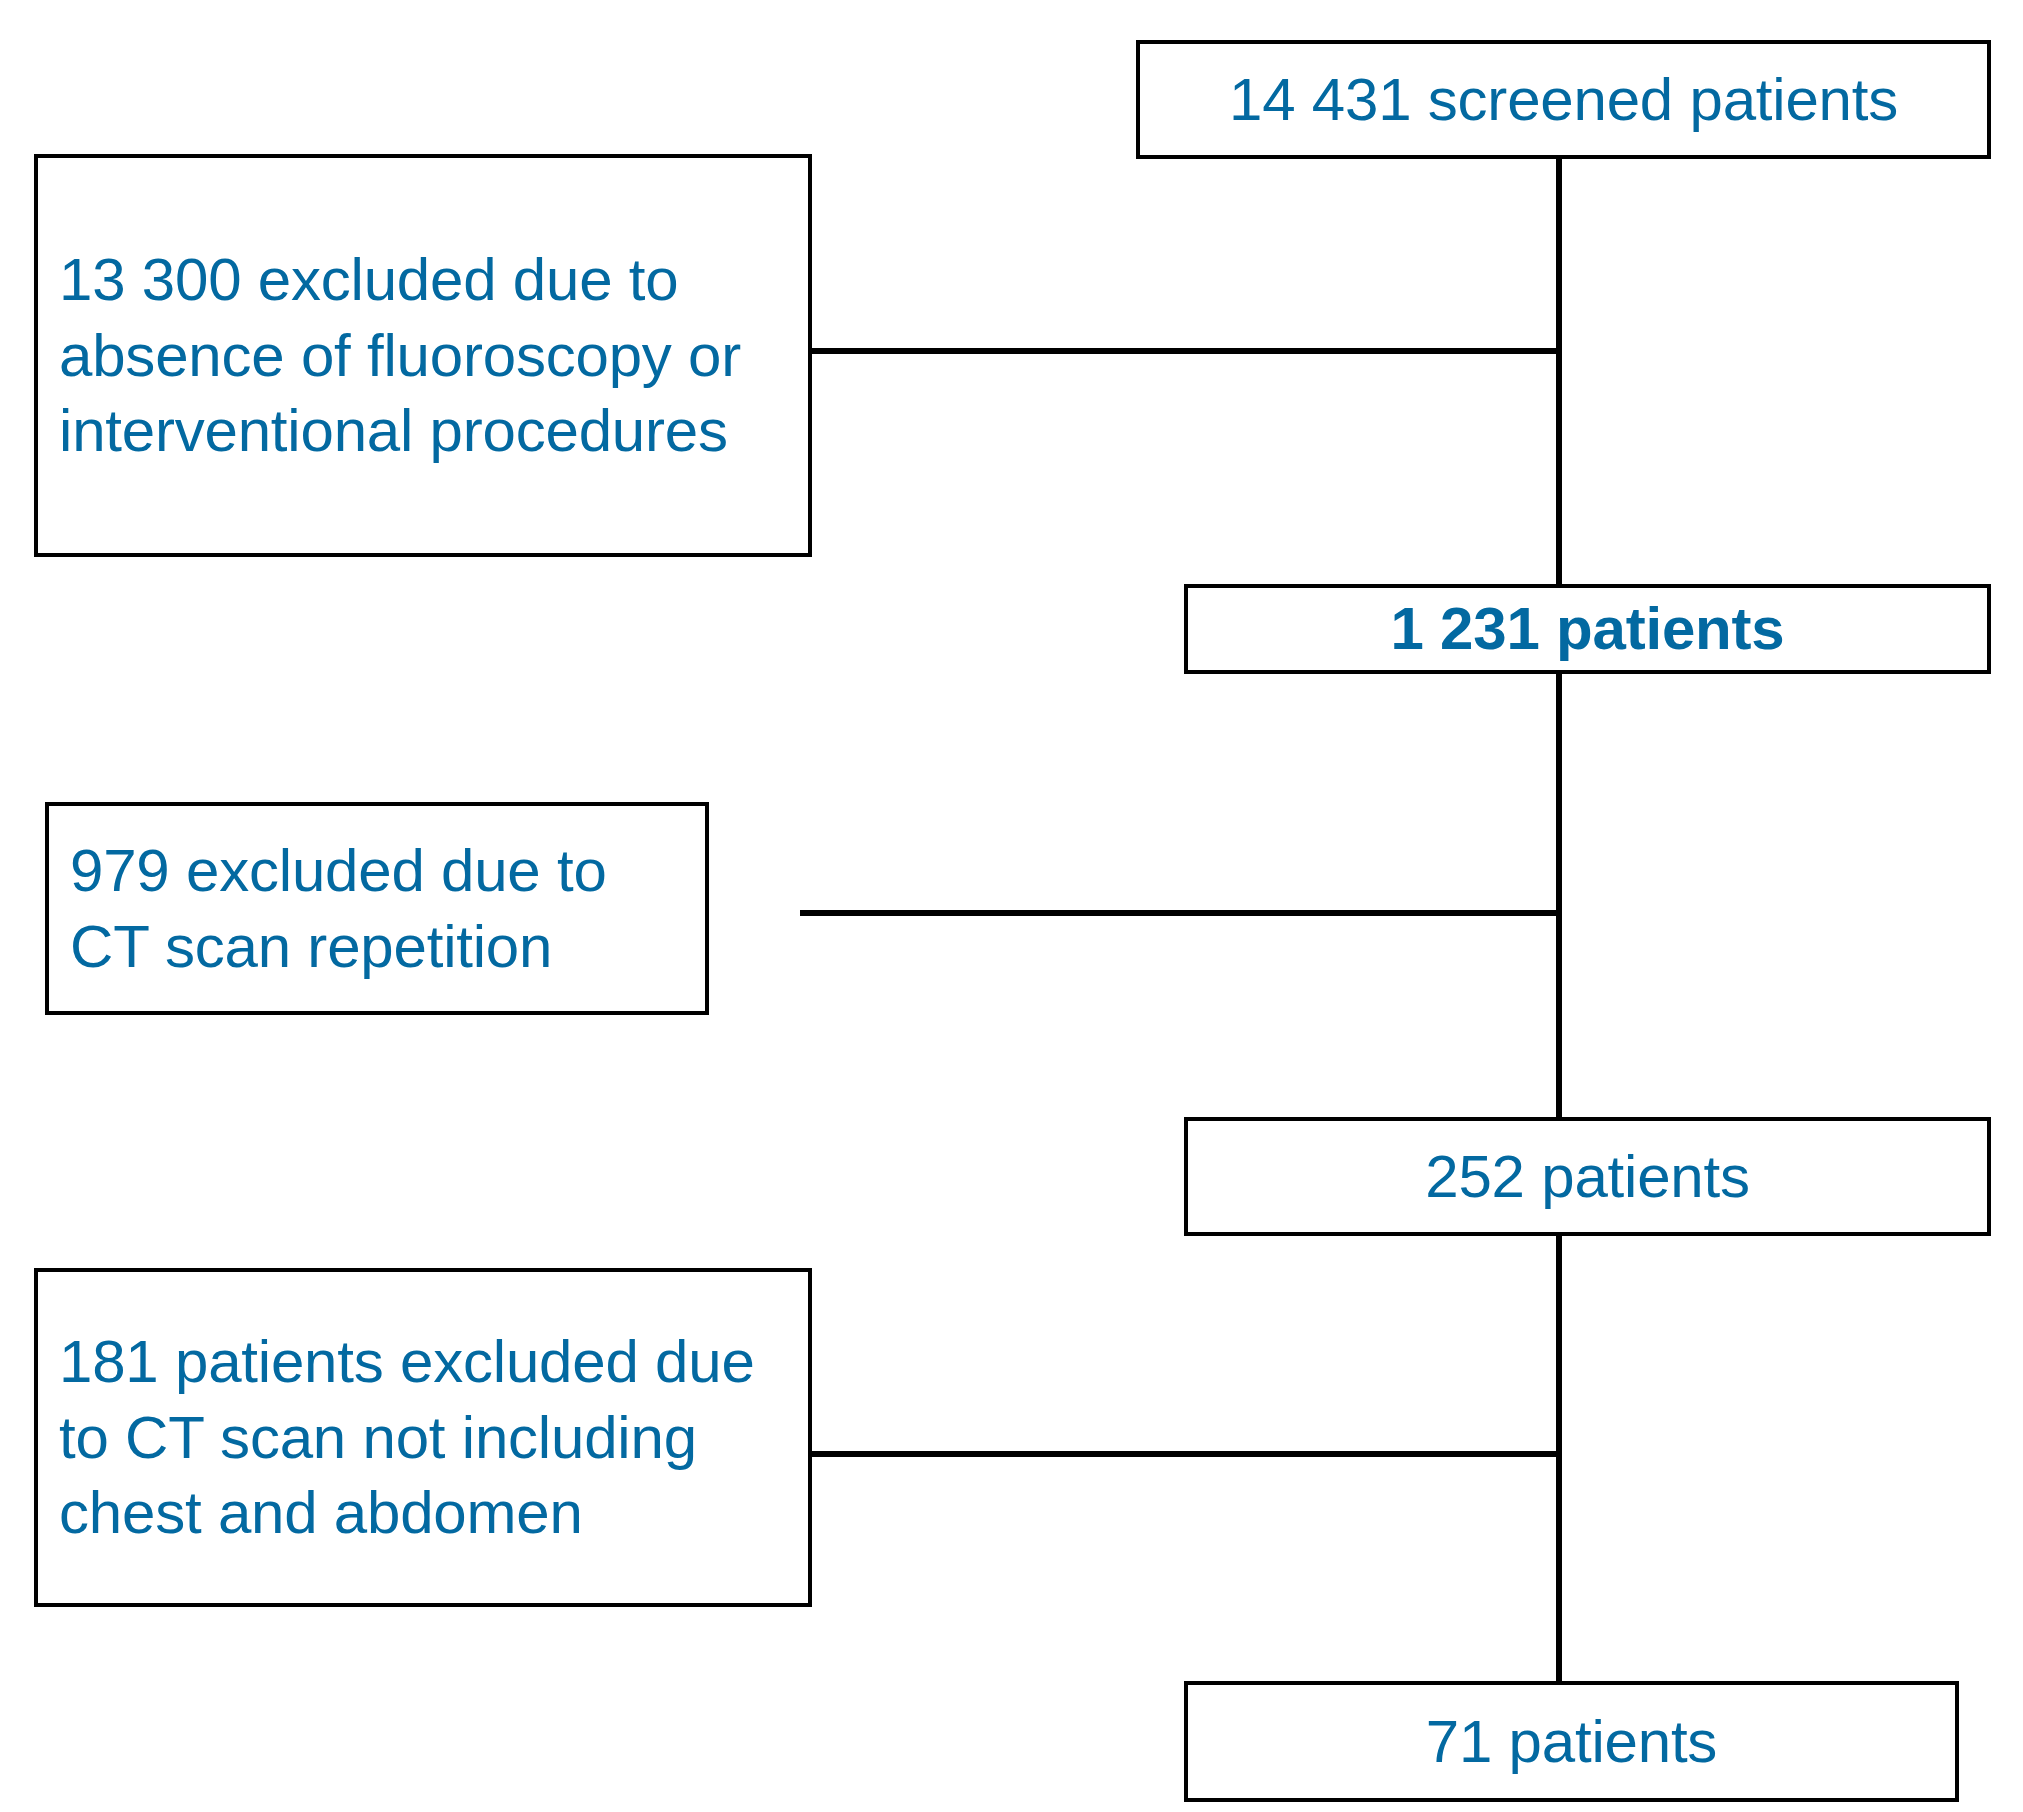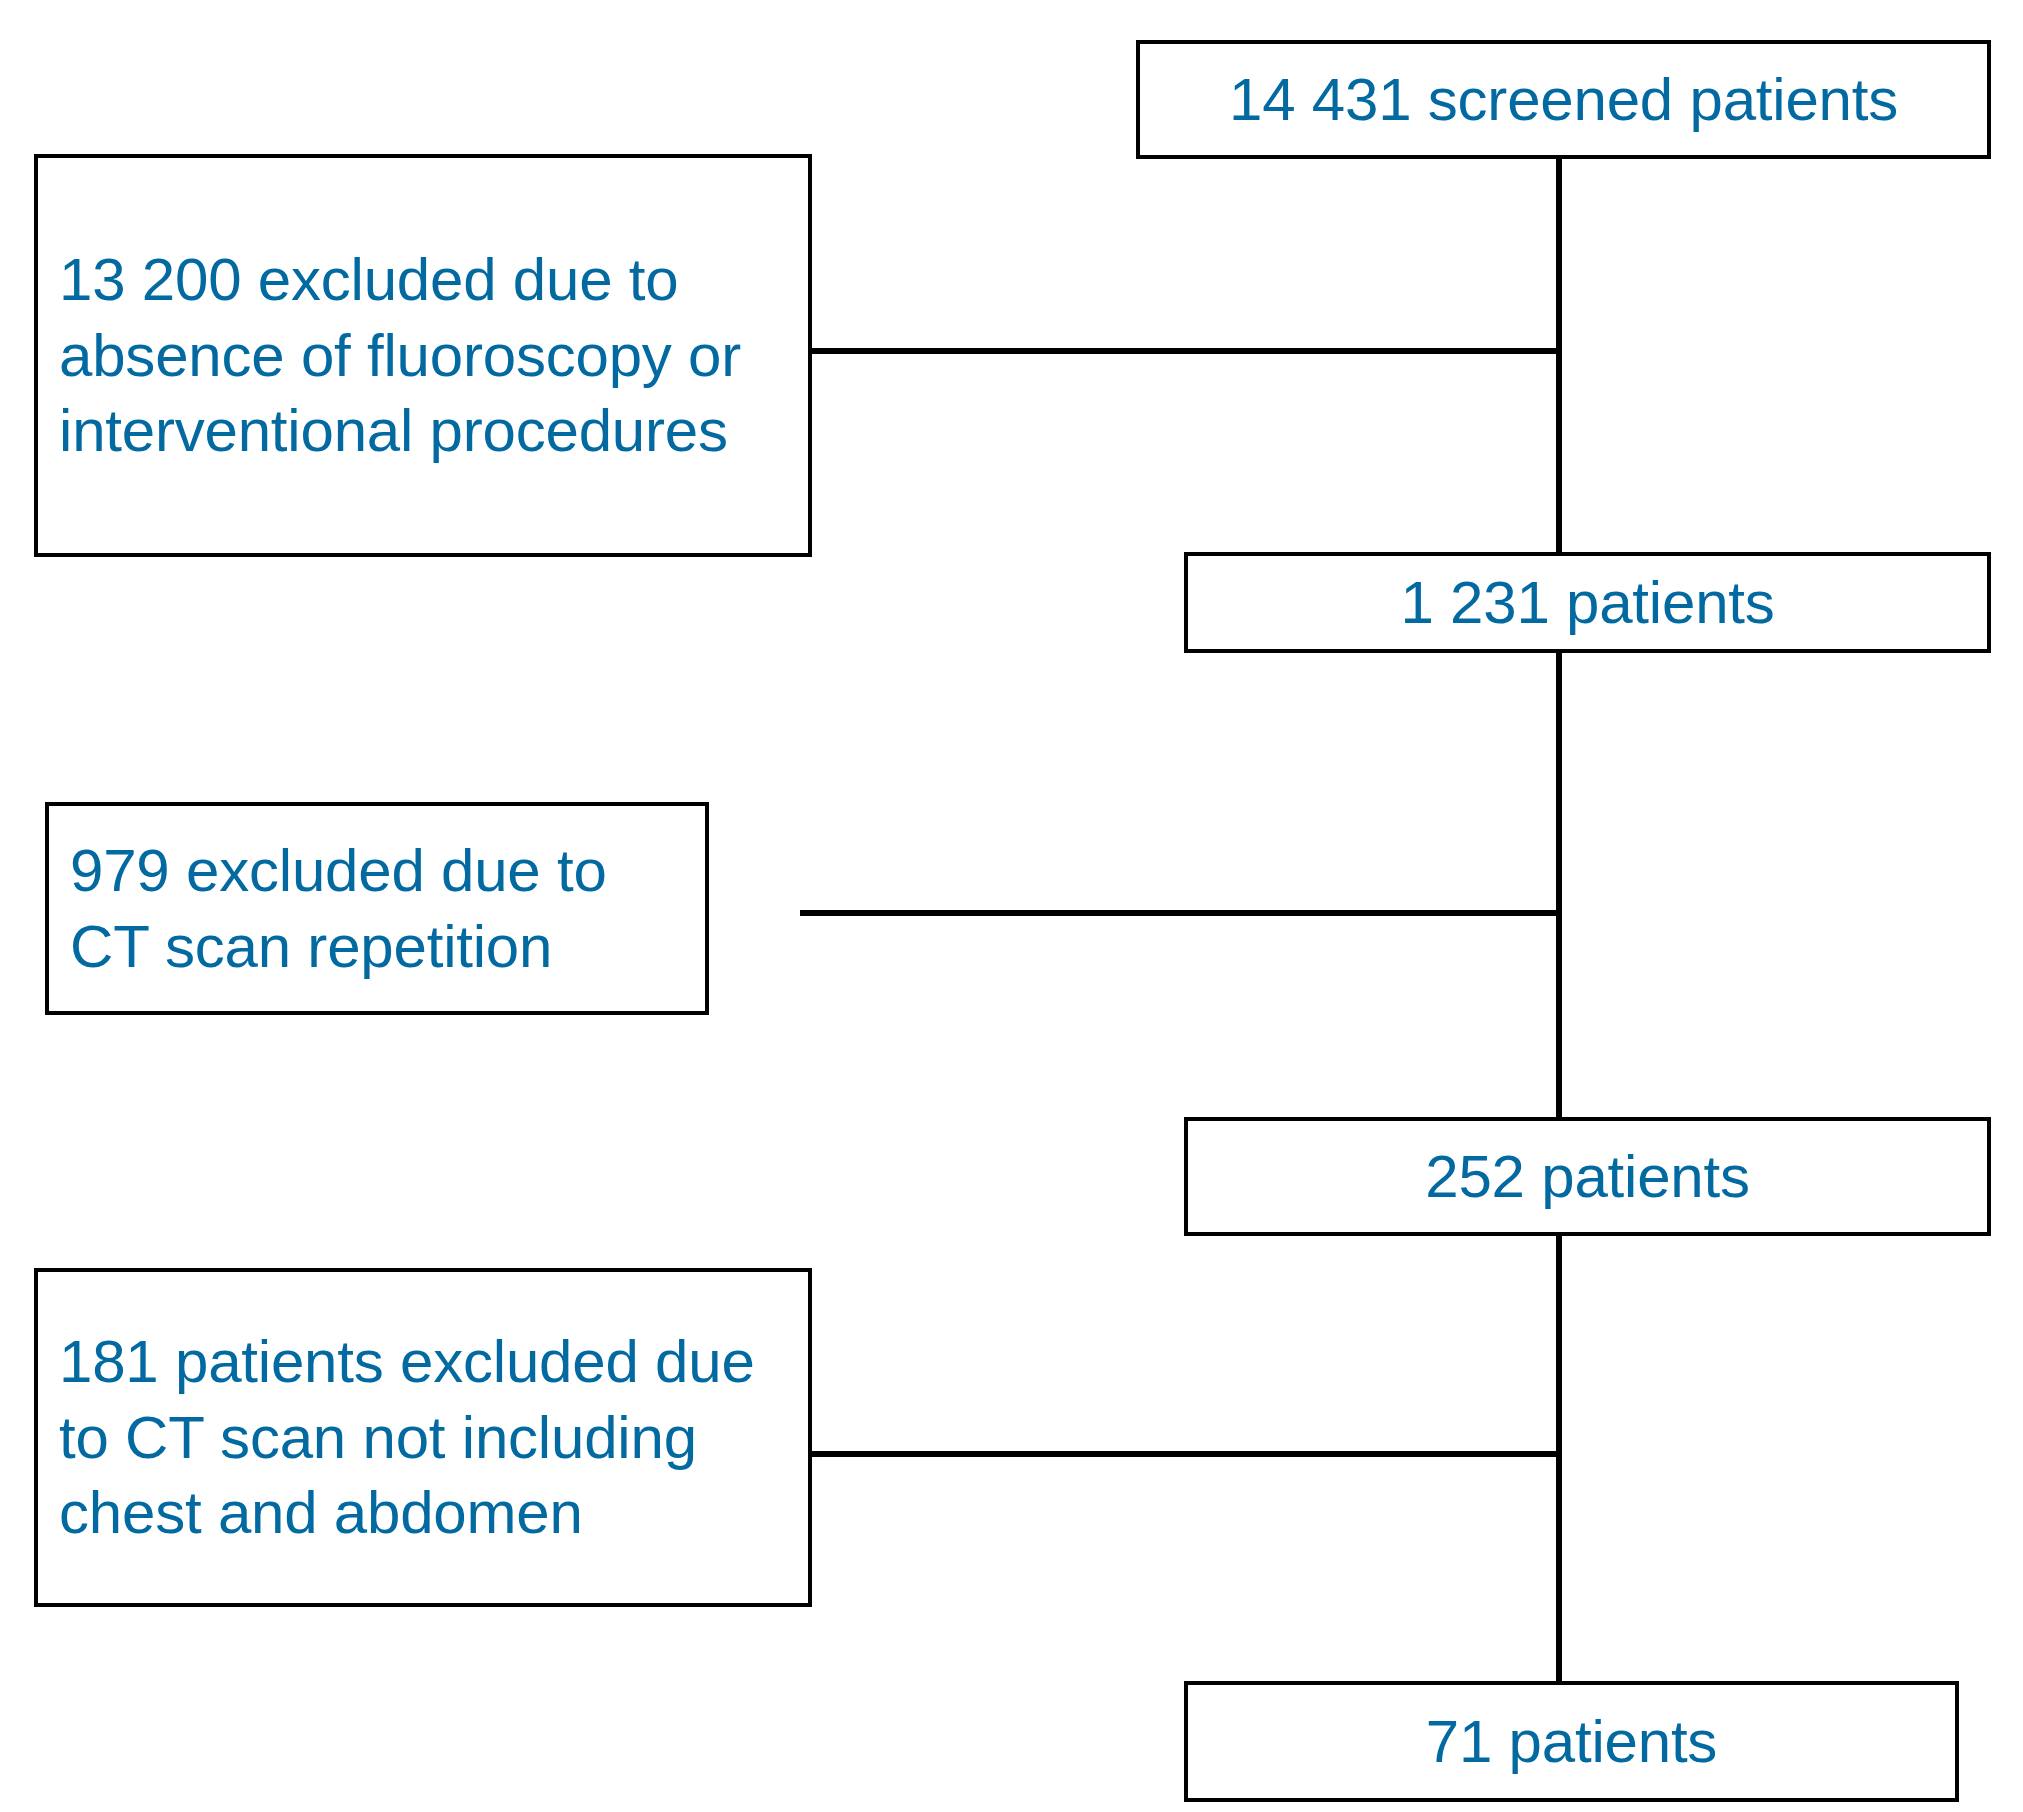--- a/index.html
+++ b/index.html
@@ -37,21 +37,21 @@
   .node.center .node-text {
     text-align: center;
     padding: 0 13.4px;
   }
   .node.left .node-text {
     text-align: left;
     padding: 0 21px;
   }
   
   #box-screened   { left: 1136px; top: 40px;   width: 855px;  height: 119px; }
-  #box-1231       { left: 1184px; top: 552px;  width: 807px;  height: 101px; }
+  #box-1231       { left: 1184px; top: 584px;  width: 807px;  height: 90px; font-weight: bold; }
   #box-252        { left: 1184px; top: 1117px; width: 807px;  height: 119px; }
   #box-71         { left: 1184px; top: 1681px; width: 775px;  height: 121px; }
   
   #box-excl-1     { left: 34px;  top: 154px;  width: 778px; height: 403px; }
   #box-excl-2     { left: 45px;  top: 802px;  width: 664px; height: 213px; }
   #box-excl-3     { left: 34px;  top: 1268px; width: 778px; height: 339px; justify-content: center; }
 
   
   .connector {
     position: absolute;
@@ -75,21 +75,21 @@
 
   <div class="connector h-line" id="conn-excl-1"></div>
   <div class="connector h-line" id="conn-excl-2"></div>
   <div class="connector h-line" id="conn-excl-3"></div>
 
   <div class="node center" id="box-screened">
     <span class="node-text">14 431 screened patients</span>
   </div>
 
   <div class="node left" id="box-excl-1">
-    <span class="node-text">13 200 excluded due to absence of fluoroscopy or interventional procedures</span>
+    <span class="node-text">13 300 excluded due to absence of fluoroscopy or interventional procedures</span>
   </div>
 
   <div class="node center" id="box-1231">
     <span class="node-text">1 231 patients</span>
   </div>
 
   <div class="node left" id="box-excl-2">
     <span class="node-text">979 excluded due to CT scan repetition</span>
   </div>
 

